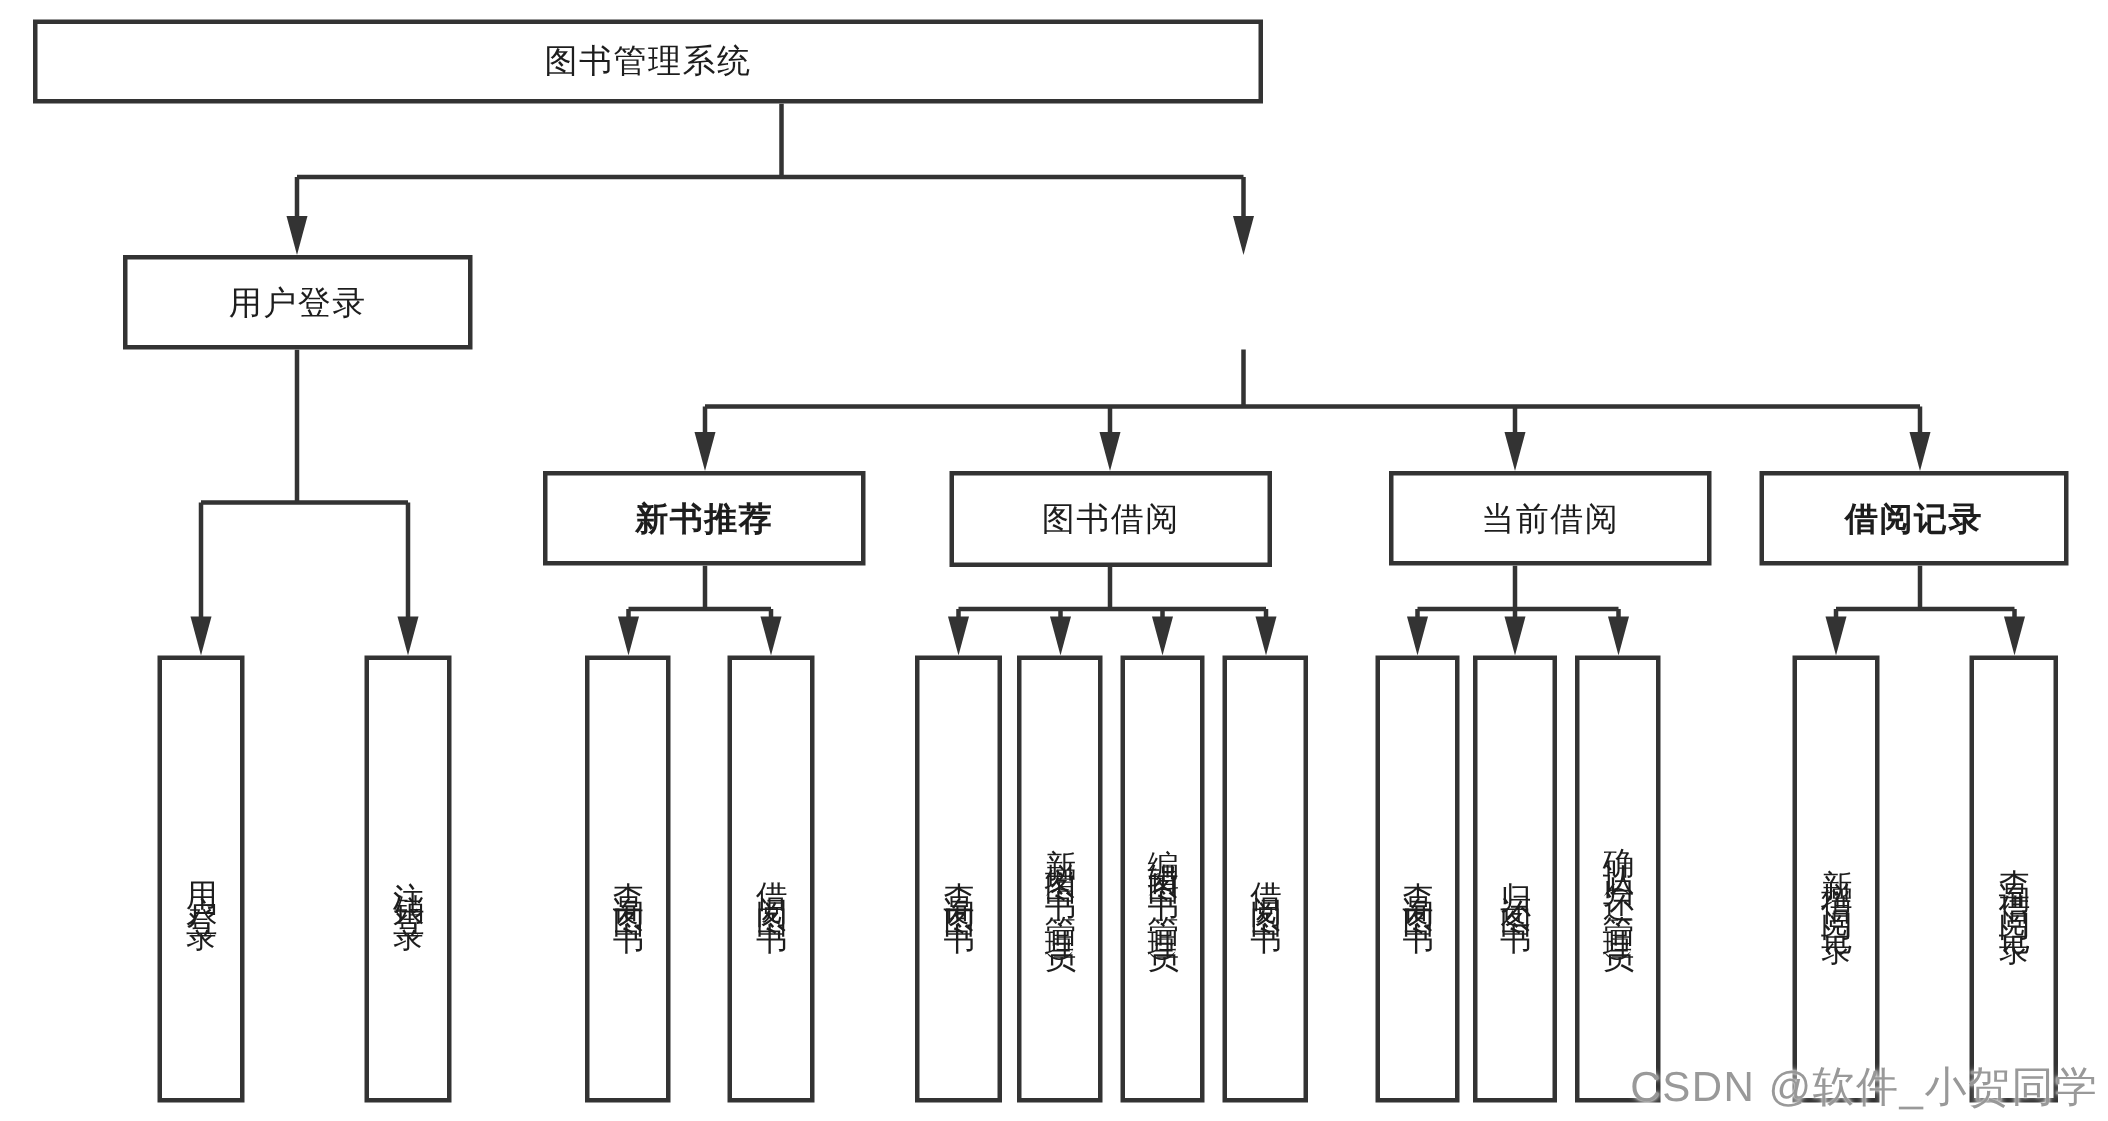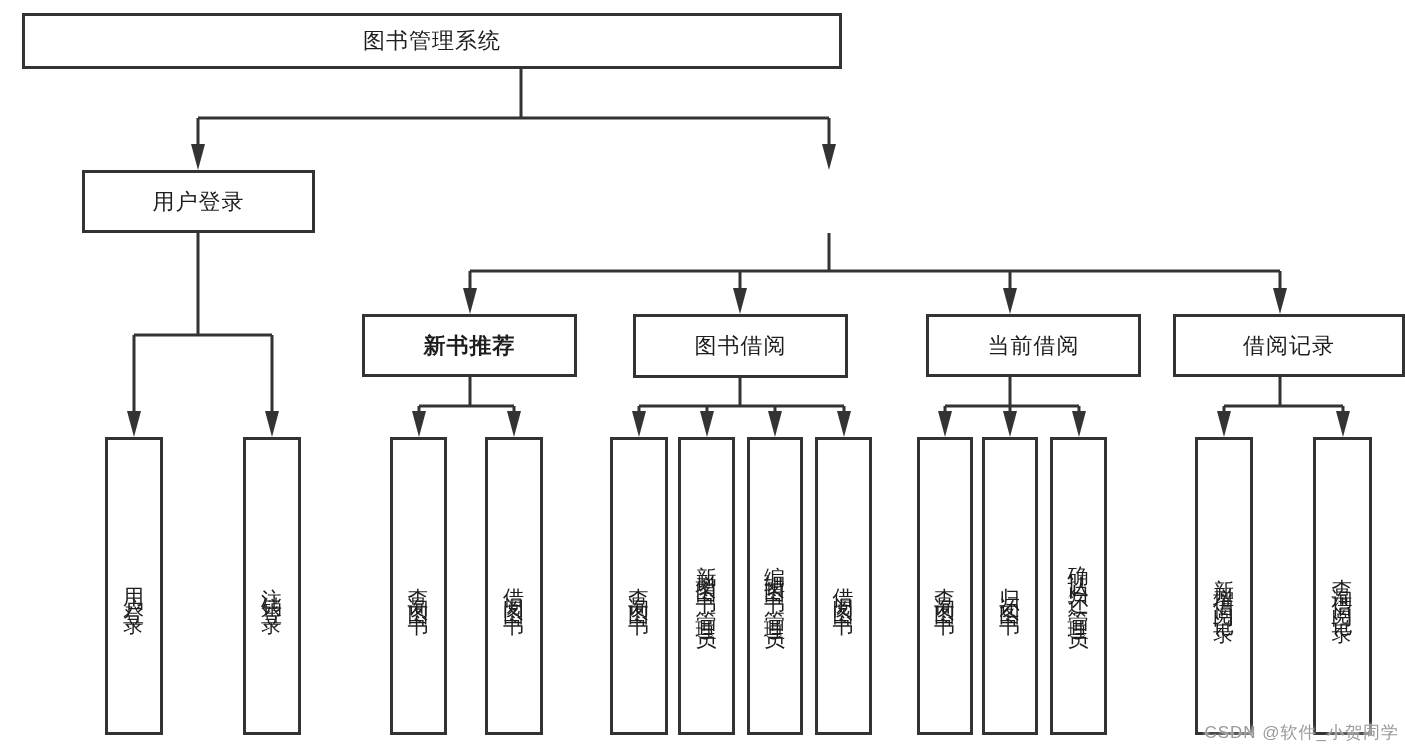--- a/index.html
+++ b/index.html
@@ -44,41 +44,41 @@
   }
   
   .n-root           { left: 22px;   top: 13px;  width: 820px; height: 56px; }
   
   .n-user-login     { left: 82px;   top: 170px; width: 233px; height: 63px; }
   .n-book-mgmt      { left: 712px;  top: 170px; width: 235px; height: 63px; }
   
   .n-new-book       { left: 362px;  top: 314px; width: 215px; height: 63px; font-weight: bold; }
   .n-book-borrow    { left: 633px;  top: 314px; width: 215px; height: 64px; }
   .n-current-borrow { left: 902px;  top: 314px; width: 215px; height: 63px; margin-left: 24px; }
-  .n-borrow-record  { left: 1173px; top: 314px; width: 232px; height: 63px; }
+  .n-borrow-record  { left: 1173px; top: 314px; width: 206px; height: 63px; font-weight: bold; }
   
   .leaf   { top: 437px; height: 298px; }
   .n-a1   { left: 105px;  width: 58px; }
   .n-a2   { left: 243px;  width: 58px; }
   .n-b1   { left: 390px;  width: 57px; }
   .n-b2   { left: 485px;  width: 58px; }
   .n-c1   { left: 610px;  width: 58px; }
   .n-c2   { left: 678px;  width: 57px; }
   .n-c3   { left: 747px;  width: 56px; }
   .n-c4   { left: 815px;  width: 57px; }
   .n-d1   { left: 917px;  width: 56px; }
   .n-d2   { left: 982px;  width: 56px; }
   .n-d3   { left: 1050px; width: 57px; }
   .n-e1   { left: 1195px; width: 58px; }
   .n-e2   { left: 1313px; width: 59px; }
   #watermark {
     position: absolute;
     right: 6px;
     bottom: 3px;
-    font-size: 17px;
+    font-size: 28px;
     color: rgba(148, 148, 148, 0.95);
     text-shadow: 0 0 2px #ffffff, 0 0 4px #ffffff;
     z-index: 10;
     letter-spacing: 1px;
     white-space: nowrap;
   }
 </style>
 </head>
 <body>
 

